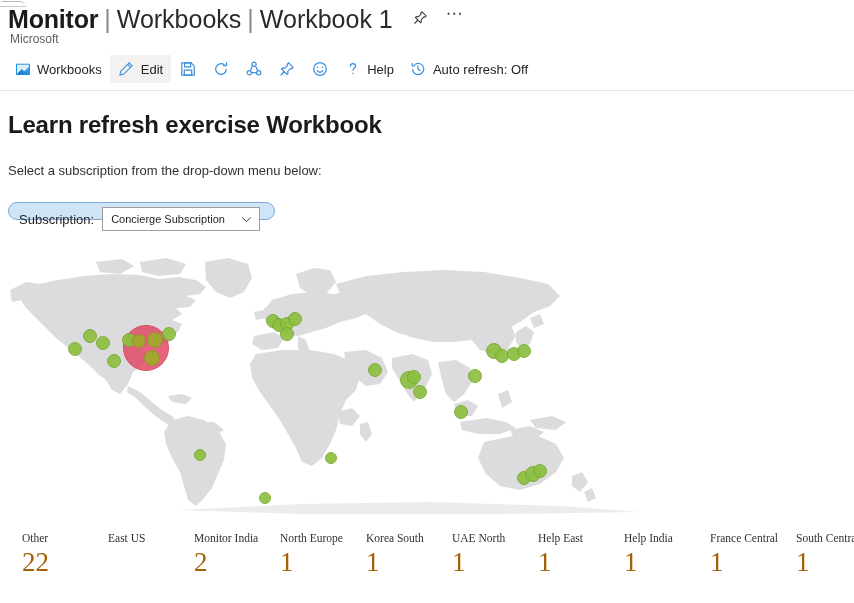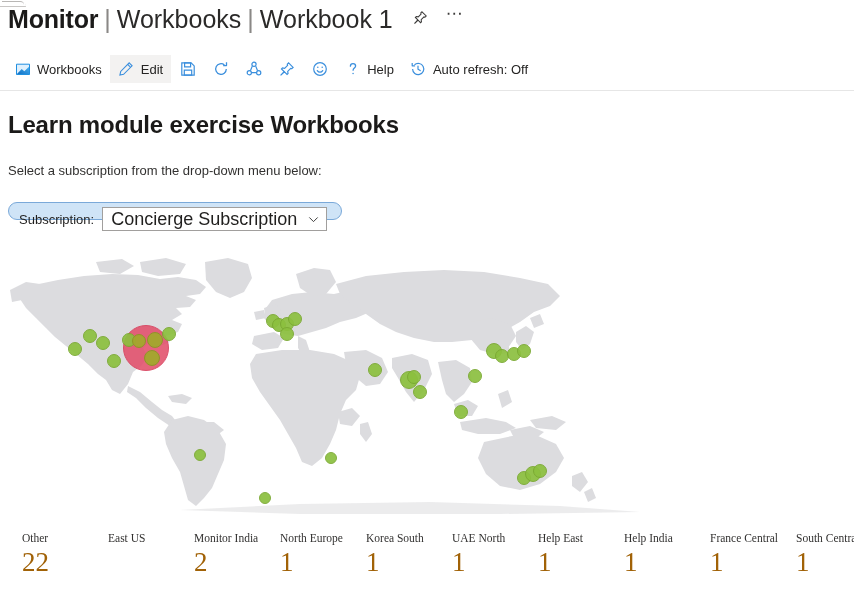--- a/index.html
+++ b/index.html
@@ -175,21 +175,21 @@
     justify-content: space-between;
     background: #ffffff;
     border: 1px solid #a19f9d;
     height: 24px;
     min-width: 158px;
     padding: 0 6px 0 8px;
     box-sizing: border-box;
     cursor: pointer;
   }
   .param-value {
-    font-size: 18px;
+    font-size: 11px;
     color: #201f1e;
     white-space: nowrap;
   }
   .chev {
     margin-left: 10px;
     display: flex;
     align-items: center;
     color: #3b3a39;
   }
 
@@ -275,20 +275,21 @@
       <span class="ti-btn">
         <svg width="15" height="15" viewBox="0 0 16 16" fill="none" stroke="#3b3a39" stroke-width="1.1">
           <path d="M9.6 1.9l4.5 4.5-1.3 1.3-1.1-.3-3 3 .35 2.1-1.0 1.0-2.6-2.6L1.6 14.4l3.5-3.85-2.6-2.6 1.0-1.0 2.1.35 3-3-.3-1.1z"></path>
         </svg>
       </span>
       <span class="ti-btn">
         <span class="ellipsis-icon">⋯</span>
       </span>
     </div>
   </div>
+  <div class="subtitle">Microsoft</div>
 </div>
 
 <div class="toolbar">
 
   <div class="tb-item">
     <span class="tb-icon">
       <svg width="16" height="16" viewBox="0 0 16 16">
         <defs>
             <linearGradient id="wbg" x1="0" y1="1" x2="1" y2="0">
           <stop offset="0" stop-color="#0d6bc0"></stop>
@@ -378,21 +379,21 @@
         <path d="M2.6 8a5.6 5.6 0 1 0 1.9-4.2"></path>
         <path d="M2.2 1.9v2.9h2.9" stroke-linejoin="round"></path>
         <path d="M8 5.1V8.2l2.2 1.4" stroke-linecap="round"></path>
       </svg>
     </span>
     <span>Auto refresh: Off</span>
   </div>
 </div>
 
 <div class="content">
-  <div class="page-title">Learn module exercise Workbooks</div>
+  <div class="page-title">Learn refresh exercise Workbook</div>
   <div class="instruction">Select a subscription from the drop-down menu below:</div>
 
   <div class="param-pill">
     <span class="param-label">Subscription:</span>
     <span class="param-select">
       <span class="param-value">Concierge Subscription</span>
       <span class="chev">
         <svg width="13" height="13" viewBox="0 0 16 16" fill="none" stroke="#3b3a39" stroke-width="1.2">
           <path d="M3.2 5.8L8 10.6l4.8-4.8" stroke-linecap="round"></path>
         </svg>

